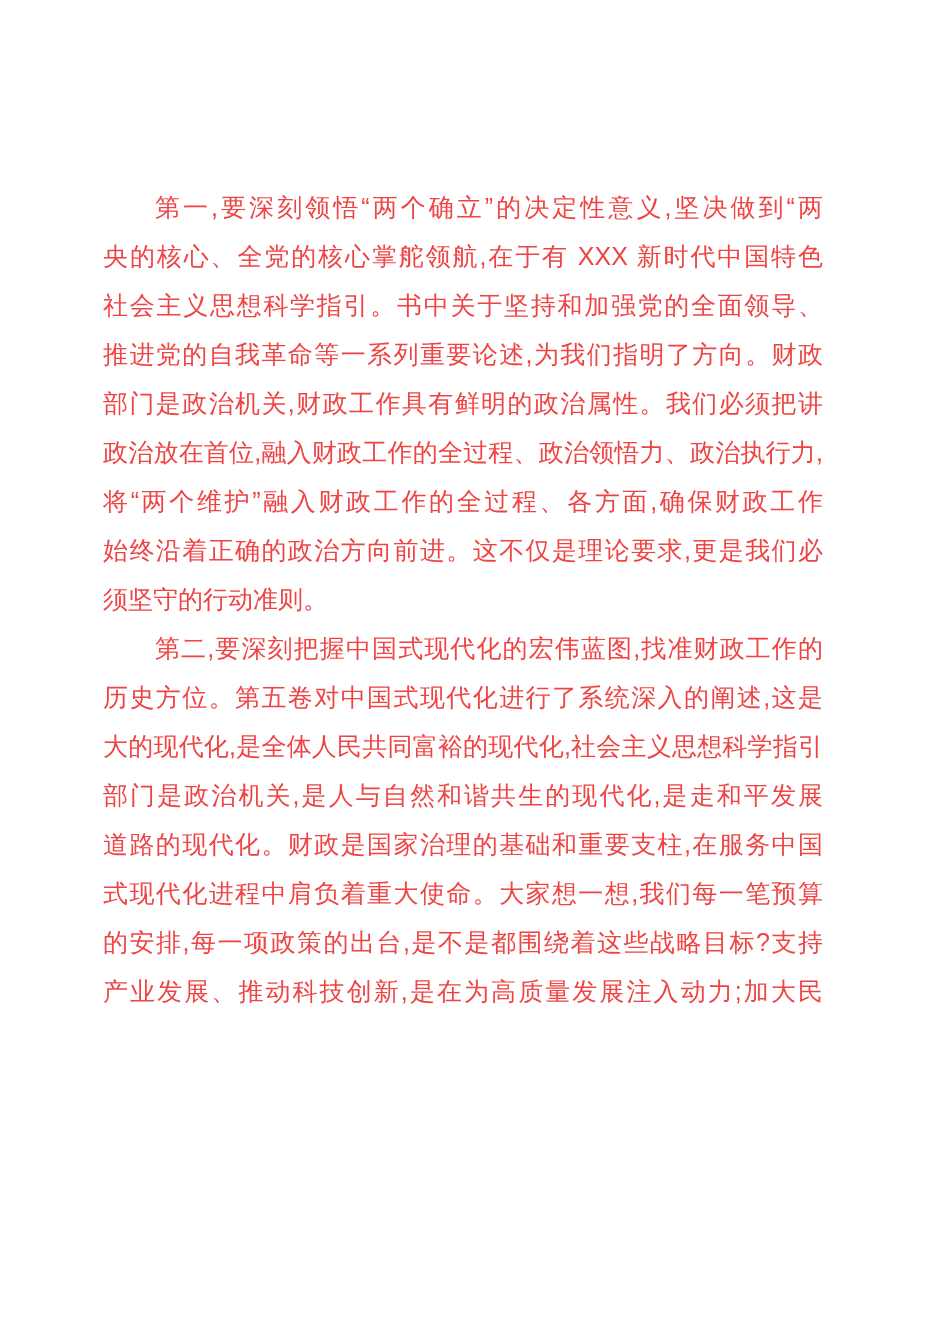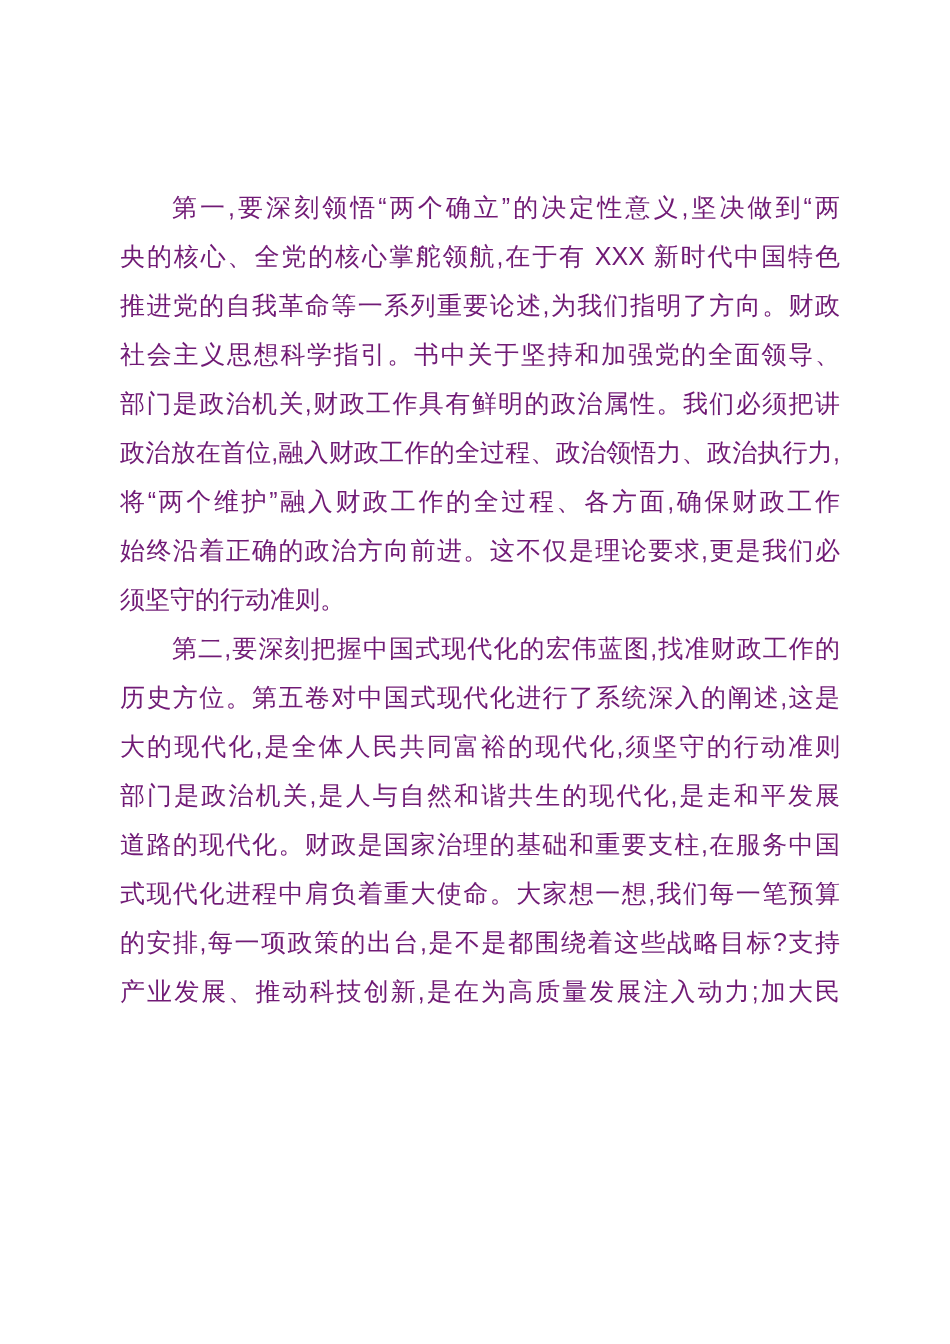--- a/index.html
+++ b/index.html
@@ -10,26 +10,26 @@
   .page {
     position: relative;
     width: 950px;
     height: 1344px;
     background: #ffffff;
     overflow: hidden;
     font-family: "Liberation Sans", "DejaVu Sans", sans-serif;
   }
   .doc-body {
     position: absolute;
-    left: 120px;
+    left: 103px;
     top: 183px;
     width: 720px;
     font-size: 25px;
     line-height: 49px;
-    color: #701a75;
+    color: #ef4444;
     letter-spacing: 0;
   }
   .doc-line {
     height: 49px;
     overflow: hidden;
     text-align: justify;
     text-align-last: justify;
     white-space: normal;
   }
   .doc-line.indent {
@@ -40,29 +40,29 @@
     font-family: Liberation Serif, serif;
   }
 </style>
 </head>
 <body>
 
 <div class="page">
   <div class="doc-body">
     <div class="doc-line indent">第一,要深刻领悟“两个确立”的决定性意义,坚决做到“两</div>
     <div class="doc-line">央的核心、全党的核心掌舵领航,在于有 XXX 新时代中国特色</div>
+    <div class="doc-line">社会主义思想科学指引。书中关于坚持和加强党的全面领导、</div>
     <div class="doc-line">推进党的自我革命等一系列重要论述,为我们指明了方向。财政</div>
-    <div class="doc-line">社会主义思想科学指引。书中关于坚持和加强党的全面领导、</div>
     <div class="doc-line">部门是政治机关,财政工作具有鲜明的政治属性。我们必须把讲</div>
     <div class="doc-line">政治放在首位,融入财政工作的全过程、政治领悟力、政治执行力,</div>
     <div class="doc-line">将“两个维护”融入财政工作的全过程、各方面,确保财政工作</div>
     <div class="doc-line">始终沿着正确的政治方向前进。这不仅是理论要求,更是我们必</div>
     <div class="doc-line para-end">须坚守的行动准则。</div>
     <div class="doc-line indent">第二,要深刻把握中国式现代化的宏伟蓝图,找准财政工作的</div>
     <div class="doc-line">历史方位。第五卷对中国式现代化进行了系统深入的阐述,这是</div>
-    <div class="doc-line">大的现代化,是全体人民共同富裕的现代化,须坚守的行动准则</div>
+    <div class="doc-line">大的现代化,是全体人民共同富裕的现代化,社会主义思想科学指引</div>
     <div class="doc-line">部门是政治机关,是人与自然和谐共生的现代化,是走和平发展</div>
     <div class="doc-line">道路的现代化。财政是国家治理的基础和重要支柱,在服务中国</div>
     <div class="doc-line">式现代化进程中肩负着重大使命。大家想一想,我们每一笔预算</div>
     <div class="doc-line">的安排,每一项政策的出台,是不是都围绕着这些战略目标?支持</div>
     <div class="doc-line">产业发展、推动科技创新,是在为高质量发展注入动力;加大民</div>
   </div>
 </div>
 
 </body></html>

